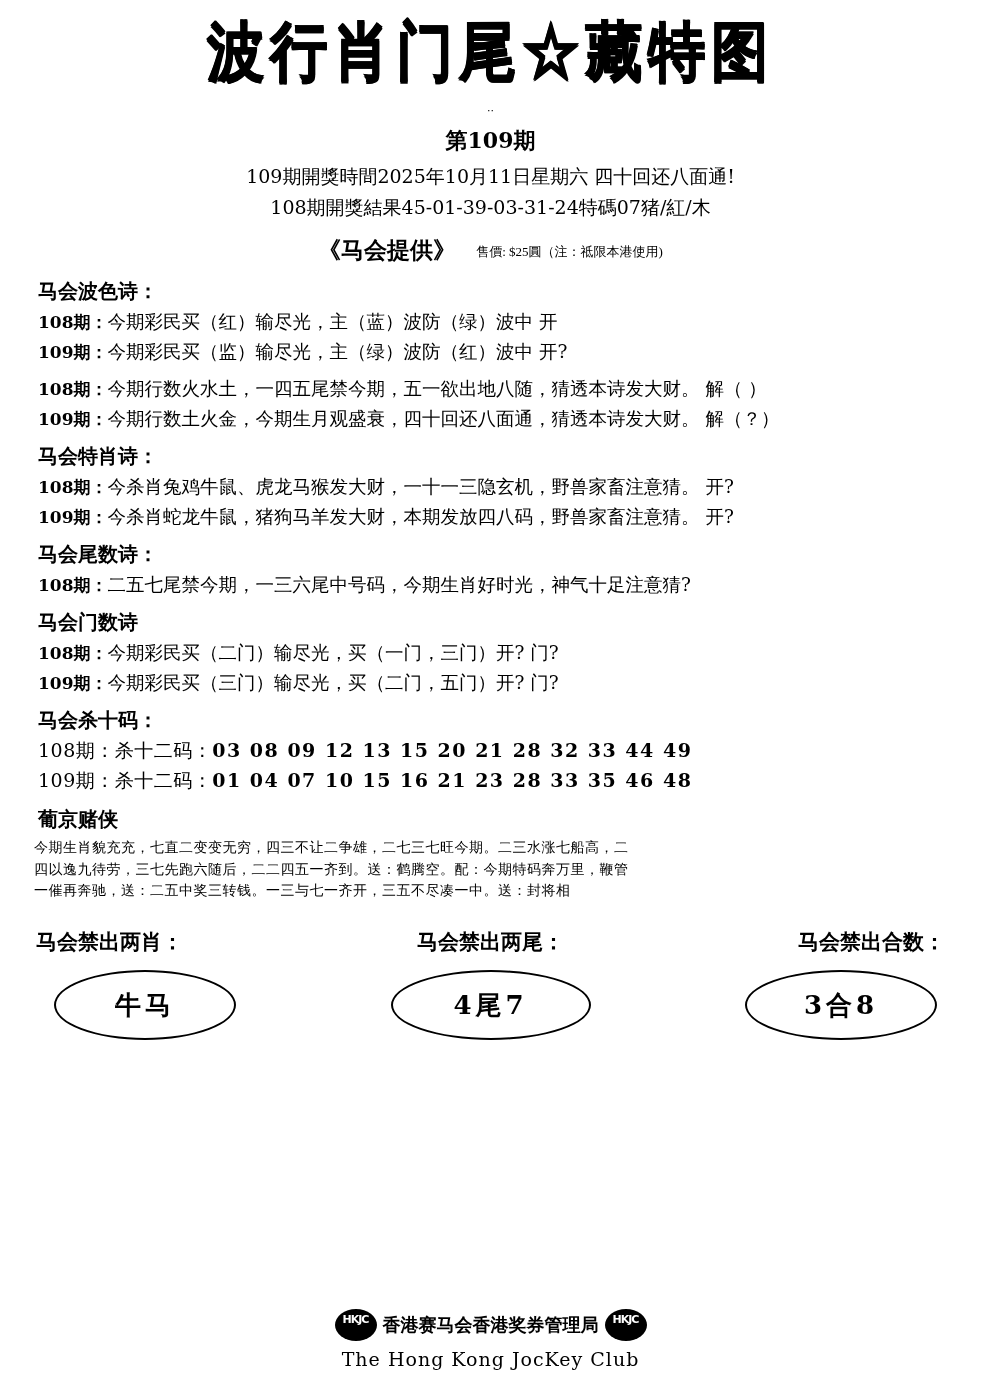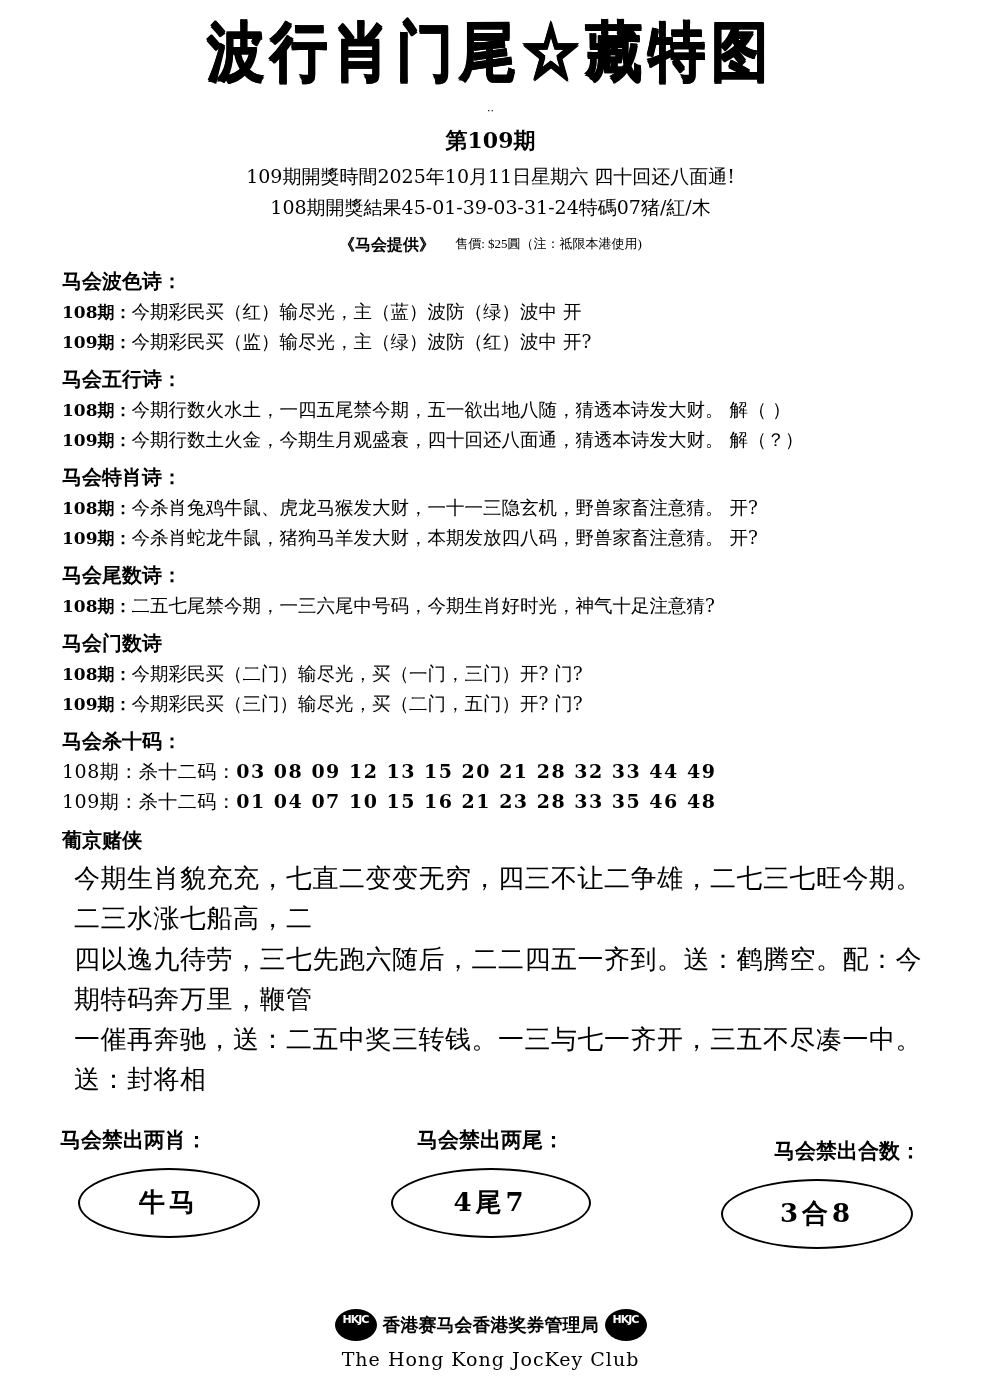--- a/index.html
+++ b/index.html
@@ -13,21 +13,21 @@
     font-family: "DejaVu Sans", "Liberation Sans", sans-serif;
     color: #000000;
     position: relative;
     overflow: hidden;
   }
   .page {
     width: 981px;
     height: 1388px;
     position: relative;
     box-sizing: border-box;
-    padding: 0 52px;
+    padding: 0 28px;
   }
   
   .masthead {
     text-align: center;
     padding-top: 22px;
     height: 86px;
   }
   .masthead-title {
     font-family: "DejaVu Serif", "Liberation Serif", serif;
     font-size: 57px;
@@ -58,21 +58,21 @@
     font-size: 19px;
     margin-top: 5px;
     font-family: "DejaVu Serif", "Liberation Serif", serif;
   }
   .provider-row {
     text-align: center;
     margin-top: 14px;
     font-family: "DejaVu Serif", "Liberation Serif", serif;
   }
   .provider {
-    font-size: 16px;
+    font-size: 23px;
     font-weight: bold;
   }
   .price {
     font-size: 13px;
     margin-left: 15px;
     vertical-align: 2px;
     font-family: Liberation Serif, serif;
   }
   
   .section {
@@ -101,41 +101,41 @@
     font-family: "DejaVu Serif", "Liberation Serif", serif;
     margin-left: 10px;
     margin-bottom: 4px;
     letter-spacing: 0.5px;
   }
   .kill-line .nums {
     font-weight: bold;
     letter-spacing: 1.5px;
   }
   .para {
-    font-size: 26px;
-    font-family: "DejaVu Serif", "Liberation Serif", serif;
-    margin-left: 22px;
+    font-size: 14px;
+    font-family: "DejaVu Serif", "Liberation Serif", serif;
+    margin-left: 6px;
     line-height: 1.55;
     letter-spacing: 0.5px;
   }
   
   .forbid-row {
     display: flex;
     justify-content: space-between;
     margin-top: 26px;
     padding: 0 8px;
     gap: 12px;
   }
   .forbid-col {
     width: 300px;
     text-align: center;
   }
   .forbid-col.c1 { text-align: left; }
   .forbid-col.c2 { text-align: center; }
-  .forbid-col.c3 { text-align: right; margin-top: 11px; }
+  .forbid-col.c3 { text-align: right; }
   .forbid-label {
     font-size: 21px;
     font-weight: bold;
     font-family: "DejaVu Serif", "Liberation Serif", serif;
   }
   .oval {
     margin-top: 14px;
     border: 2px solid #000;
     border-radius: 50%;
     height: 66px;
@@ -218,21 +218,20 @@
     <div class="section-title">马会波色诗：</div>
     <div class="line">
       <span class="lbl">108期：</span><span>今期彩民买（红）输尽光，主（蓝）波防（绿）波中 开</span>
     </div>
     <div class="line">
       <span class="lbl">109期：</span><span>今期彩民买（监）输尽光，主（绿）波防（红）波中 开?</span>
     </div>
   </div>
 
   <div class="section">
-    <div class="section-title">马会五行诗：</div>
     <div class="line">
       <span class="lbl">108期：</span><span>今期行数火水土，一四五尾禁今期，五一欲出地八随，猜透本诗发大财。  解（  ）</span>
     </div>
     <div class="line">
       <span class="lbl">109期：</span><span>今期行数土火金，今期生月观盛衰，四十回还八面通，猜透本诗发大财。  解（？）</span>
     </div>
   </div>
 
   <div class="section">
     <div class="section-title">马会特肖诗：</div>

